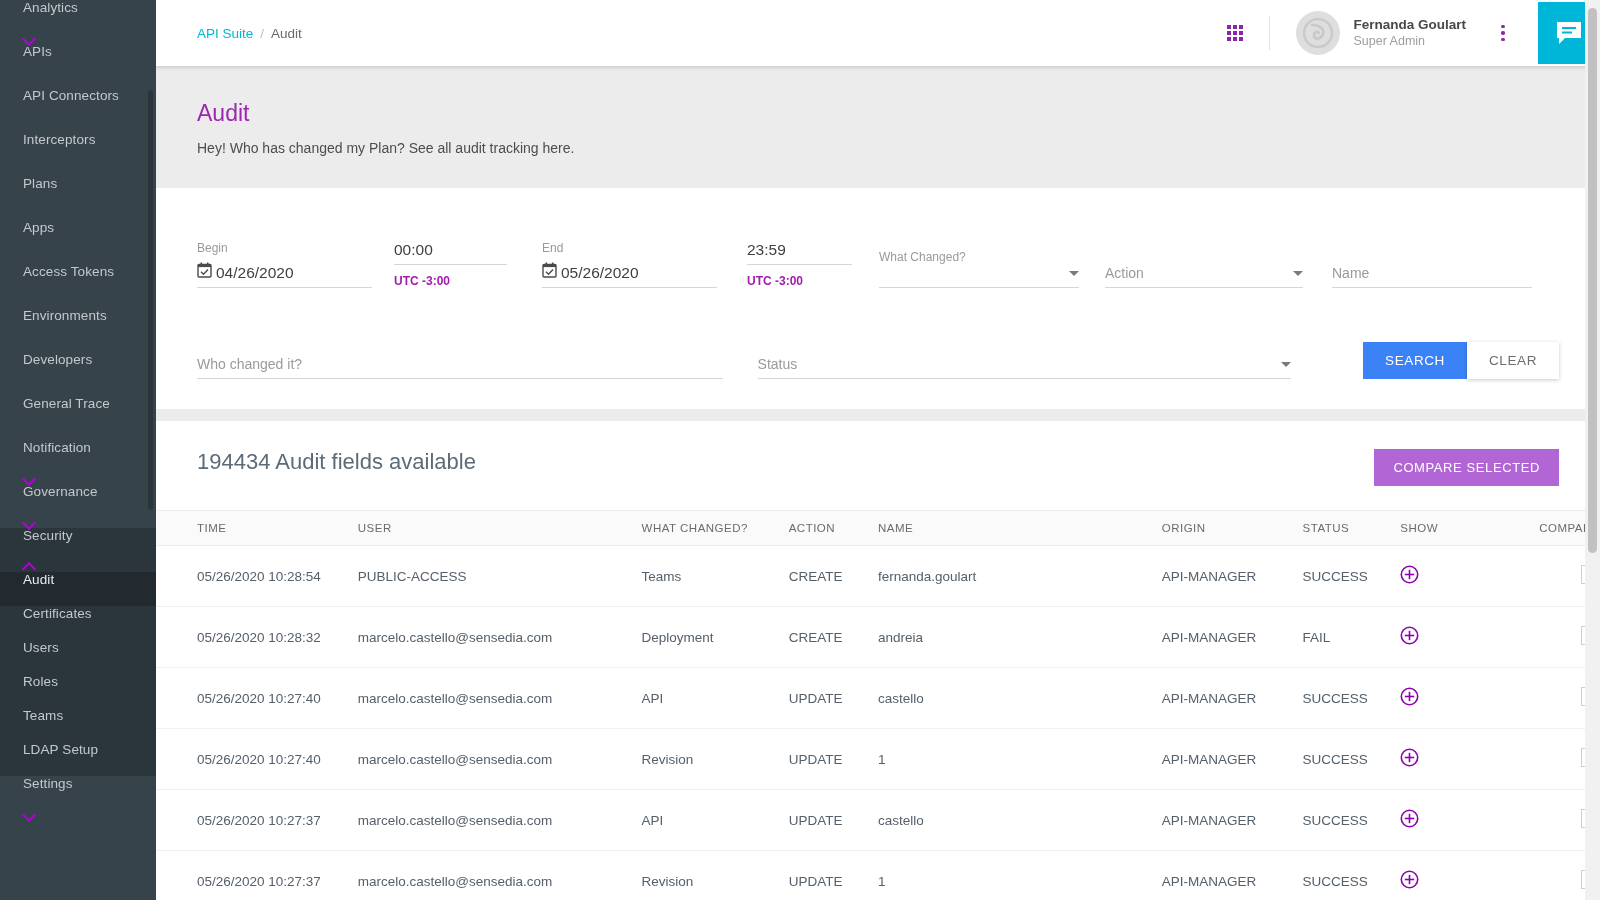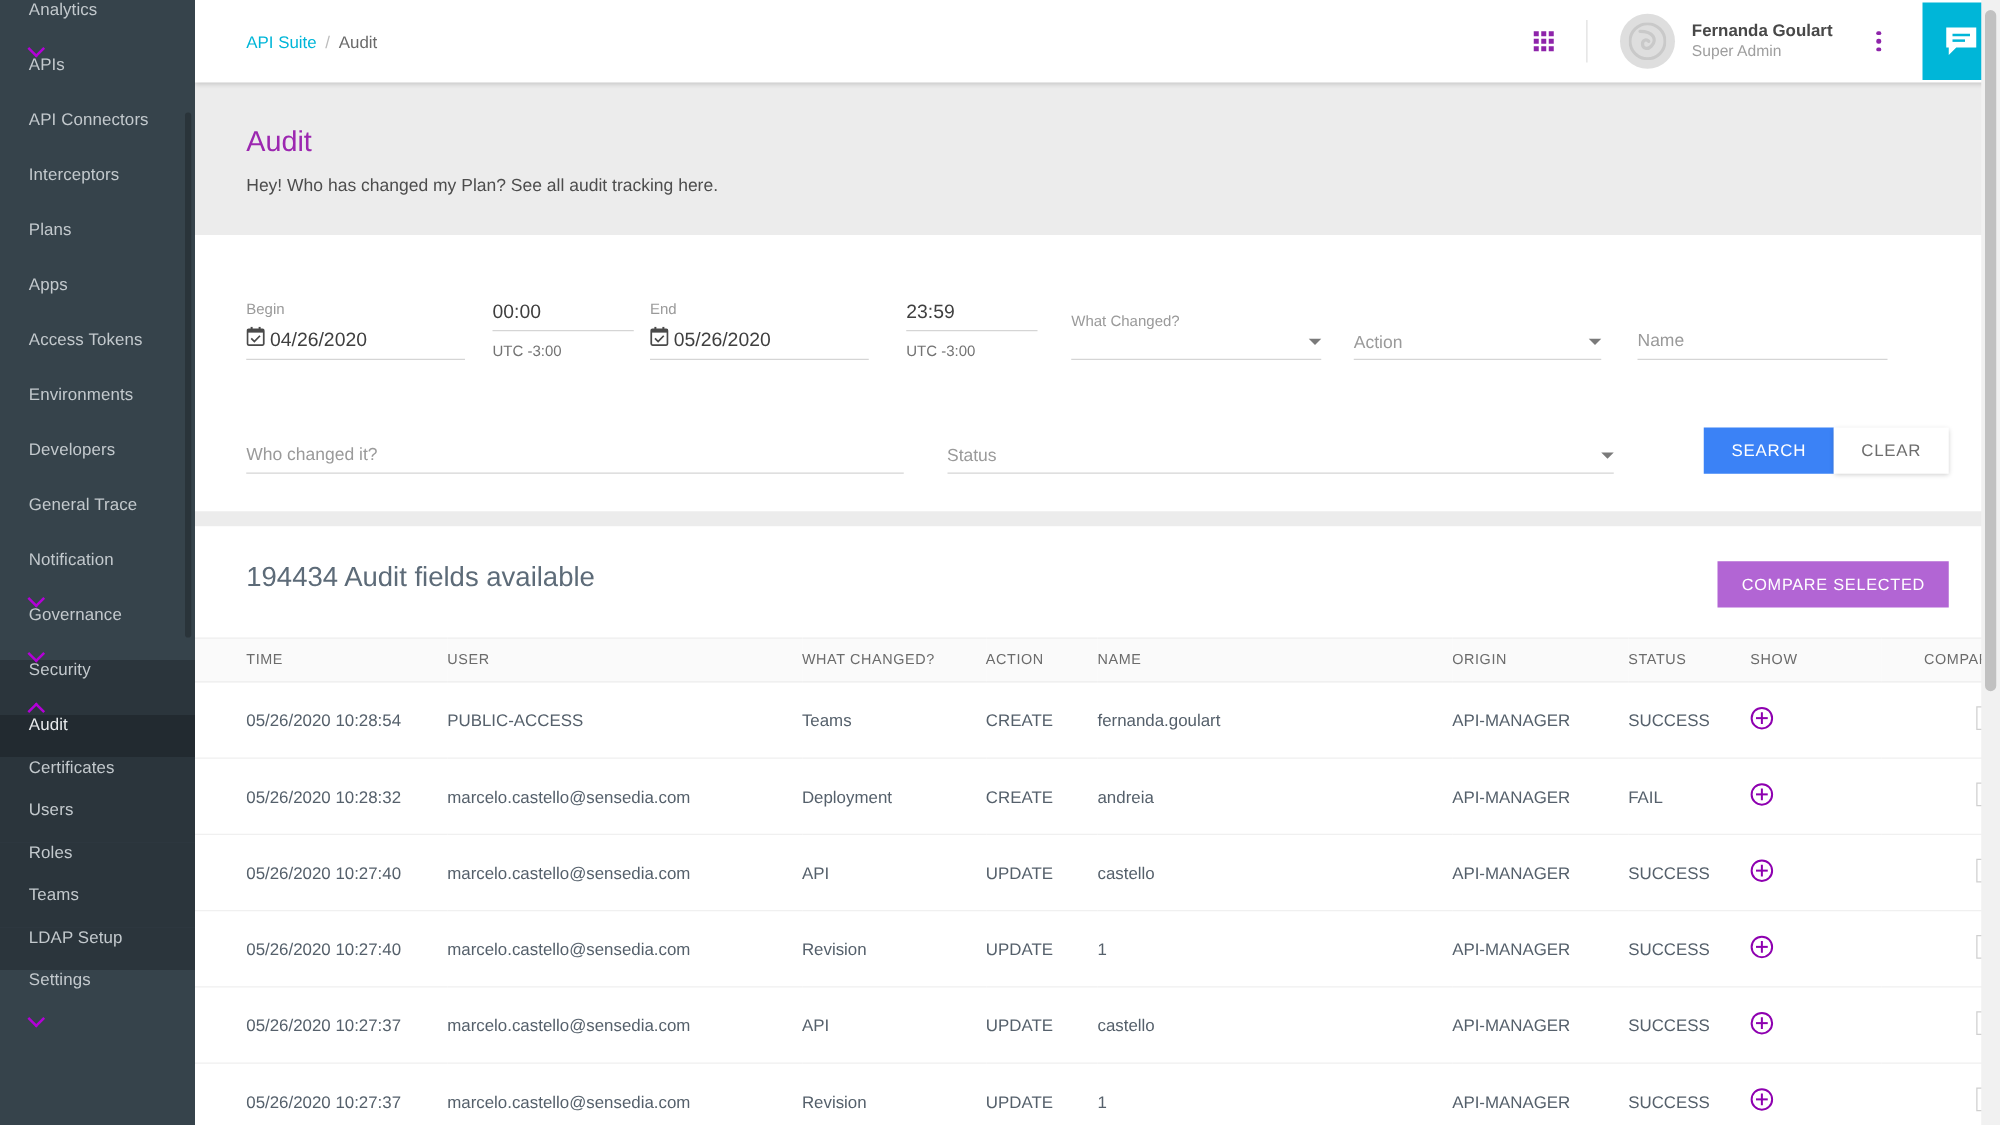--- a/index.html
+++ b/index.html
@@ -151,21 +151,21 @@
     font-size: 15px; color: #3f3f3f;
     padding: 0 0 6px 0;
     outline: none;
     width: 100%;
   }
   .underline-input::placeholder { color: #9a9a9a; font-size: 14px; }
   .date-field { display: flex; align-items: flex-end; border-bottom: 1px solid #d5d5d5; padding-bottom: 5px; }
   .cal-icon { margin-right: 4px; flex: 0 0 auto; }
   .date-val { font-size: 15.5px; color: #3f3f3f; }
   .time-val { font-size: 15.5px; color: #3f3f3f; padding-bottom: 5px; border-bottom: 1px solid #d5d5d5; }
-  .utc { font-size: 12px; color: #737373; margin-top: 9px; }
+  .utc { font-size: 12px; color: #a21caf; margin-top: 9px; font-weight: bold; }
   .select-field {
     display: flex; align-items: flex-end; justify-content: space-between;
     border-bottom: 1px solid #d5d5d5; padding-bottom: 6px;
   }
   .select-val { font-size: 14px; color: #9a9a9a; }
   .caret {
     width: 0; height: 0;
     border-left: 5px solid transparent;
     border-right: 5px solid transparent;
     border-top: 5px solid #7a7a7a;
@@ -386,21 +386,21 @@
             <span class="date-val">04/26/2020</span>
           </div>
         </div>
 
         <div class="field" style="width:113px; margin-left:22px;">
           <span class="flabel"></span>
           <div class="time-val">00:00</div>
           <div class="utc">UTC -3:00</div>
         </div>
 
-        <div class="field" style="width:175px; margin-left:13px;">
+        <div class="field" style="width:175px; margin-left:35px;">
           <span class="flabel">End</span>
           <div class="date-field">
             <span class="cal-icon">
               <svg width="15" height="16" viewBox="0 0 15 16">
                 <rect x="1" y="2.5" width="13" height="12.5" rx="1" fill="none" stroke="#4a4a4a" stroke-width="1.4"></rect>
                 <rect x="1" y="2.5" width="13" height="2.6" fill="#4a4a4a"></rect>
                 <rect x="3.5" y="0.5" width="1.6" height="3.5" fill="#4a4a4a"></rect>
                 <rect x="9.9" y="0.5" width="1.6" height="3.5" fill="#4a4a4a"></rect>
                 <path d="M4 9.7 L6.5 12.2 L11 7.6" fill="none" stroke="#4a4a4a" stroke-width="1.4"></path>
               </svg>

